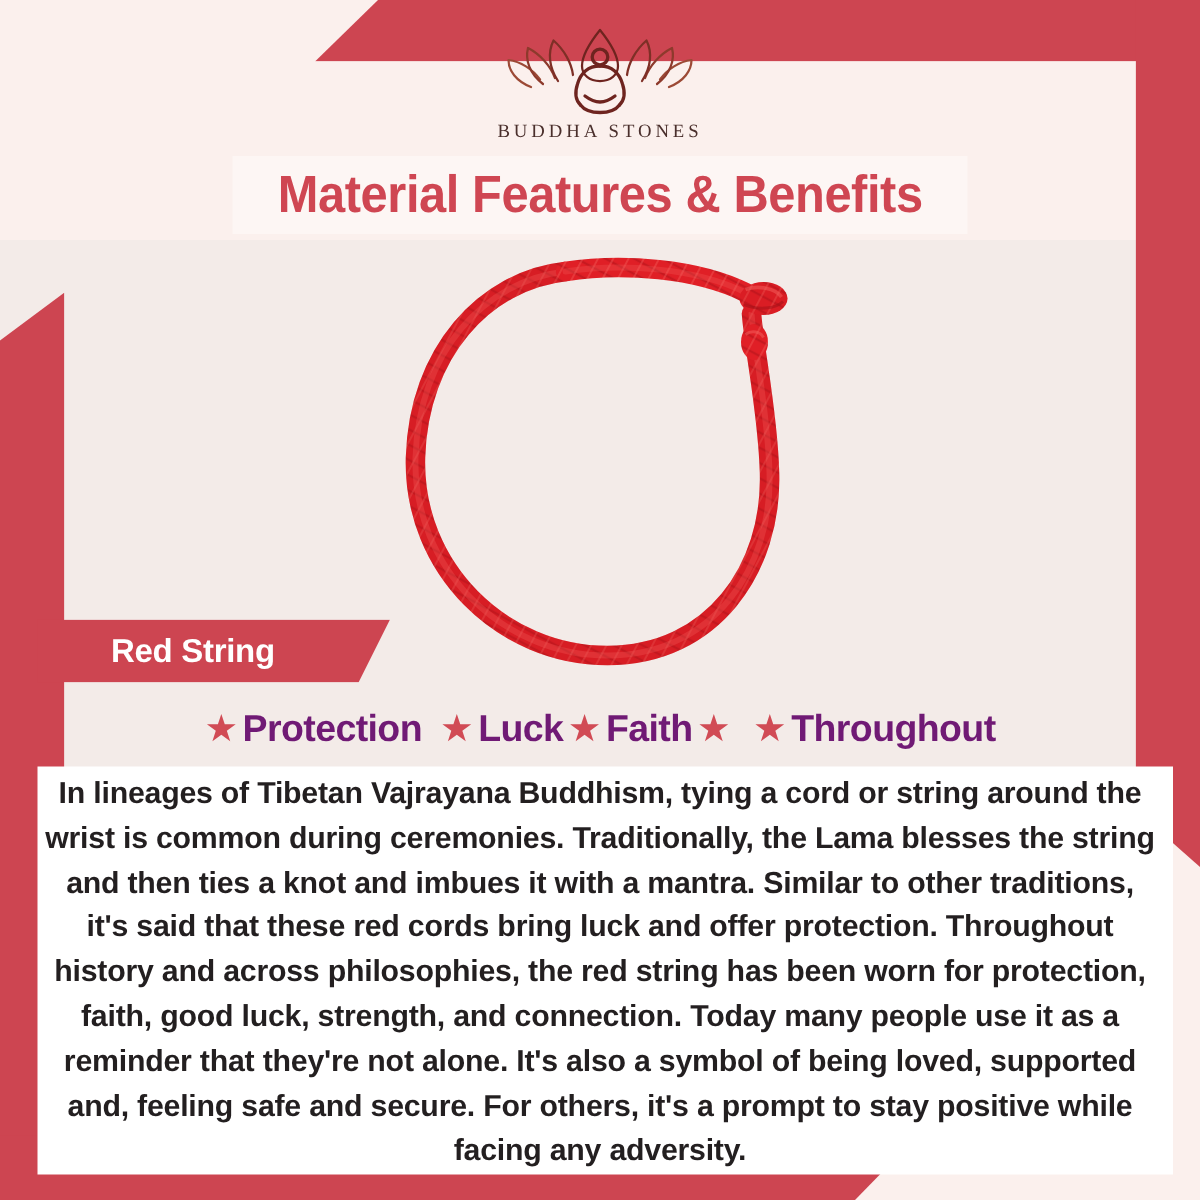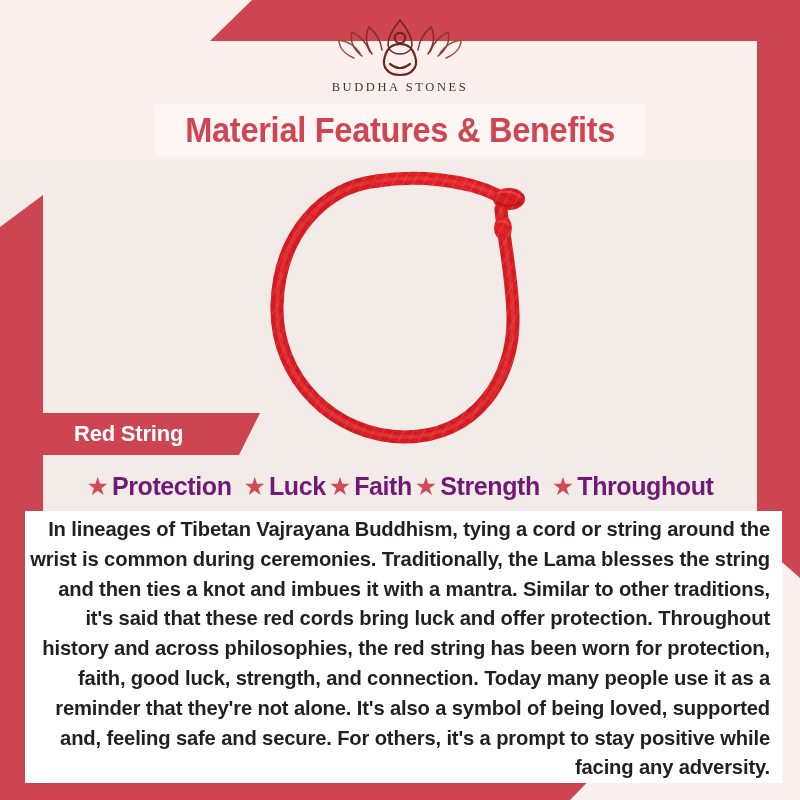--- a/index.html
+++ b/index.html
@@ -94,21 +94,21 @@
   #copy{
     position:absolute;left:25px;top:511px;width:757px;height:272px;
     background:#ffffff;z-index:5;
     padding:4px 0 0 0;box-sizing:border-box;
   }
   #copy-text{
     margin:0;padding:0 12px 0 5px;
     font-size:20.2px;line-height:29.8px;
     font-weight:bold;color:#231f20;
     letter-spacing:-0.15px;
-    text-align:right;
+    text-align:center;
   }
 </style>
 </head>
 <body>
 
 <div id="poster">
 
   <div id="mid-band"></div>
 
   <div class="deco" id="top-bar"></div>
@@ -196,21 +196,20 @@
       <span class="blabel">Luck</span>
     </span>
     <span class="gap-narrow"></span>
     <span class="benefit">
       <span class="star">★</span>
       <span class="blabel">Faith</span>
     </span>
     <span class="gap-narrow"></span>
     <span class="benefit">
       <span class="star">★</span>
-      <span class="blabel">Strength</span>
     </span>
     <span class="gap-wide"></span>
     <span class="benefit">
       <span class="star">★</span>
       <span class="blabel">Throughout</span>
     </span>
   </div>
 
   <div id="copy">
     <p id="copy-text">In lineages of Tibetan Vajrayana Buddhism, tying a cord or string around the wrist is common during ceremonies. Traditionally, the Lama blesses the string and then ties a knot and imbues it with a mantra. Similar to other traditions, it's said that these red cords bring luck and offer protection. Throughout history and across philosophies, the red string has been worn for protection, faith, good luck, strength, and connection. Today many people use it as a reminder that they're not alone. It's also a symbol of being loved, supported and, feeling safe and secure. For others, it's a prompt to stay positive while facing any adversity.</p>

